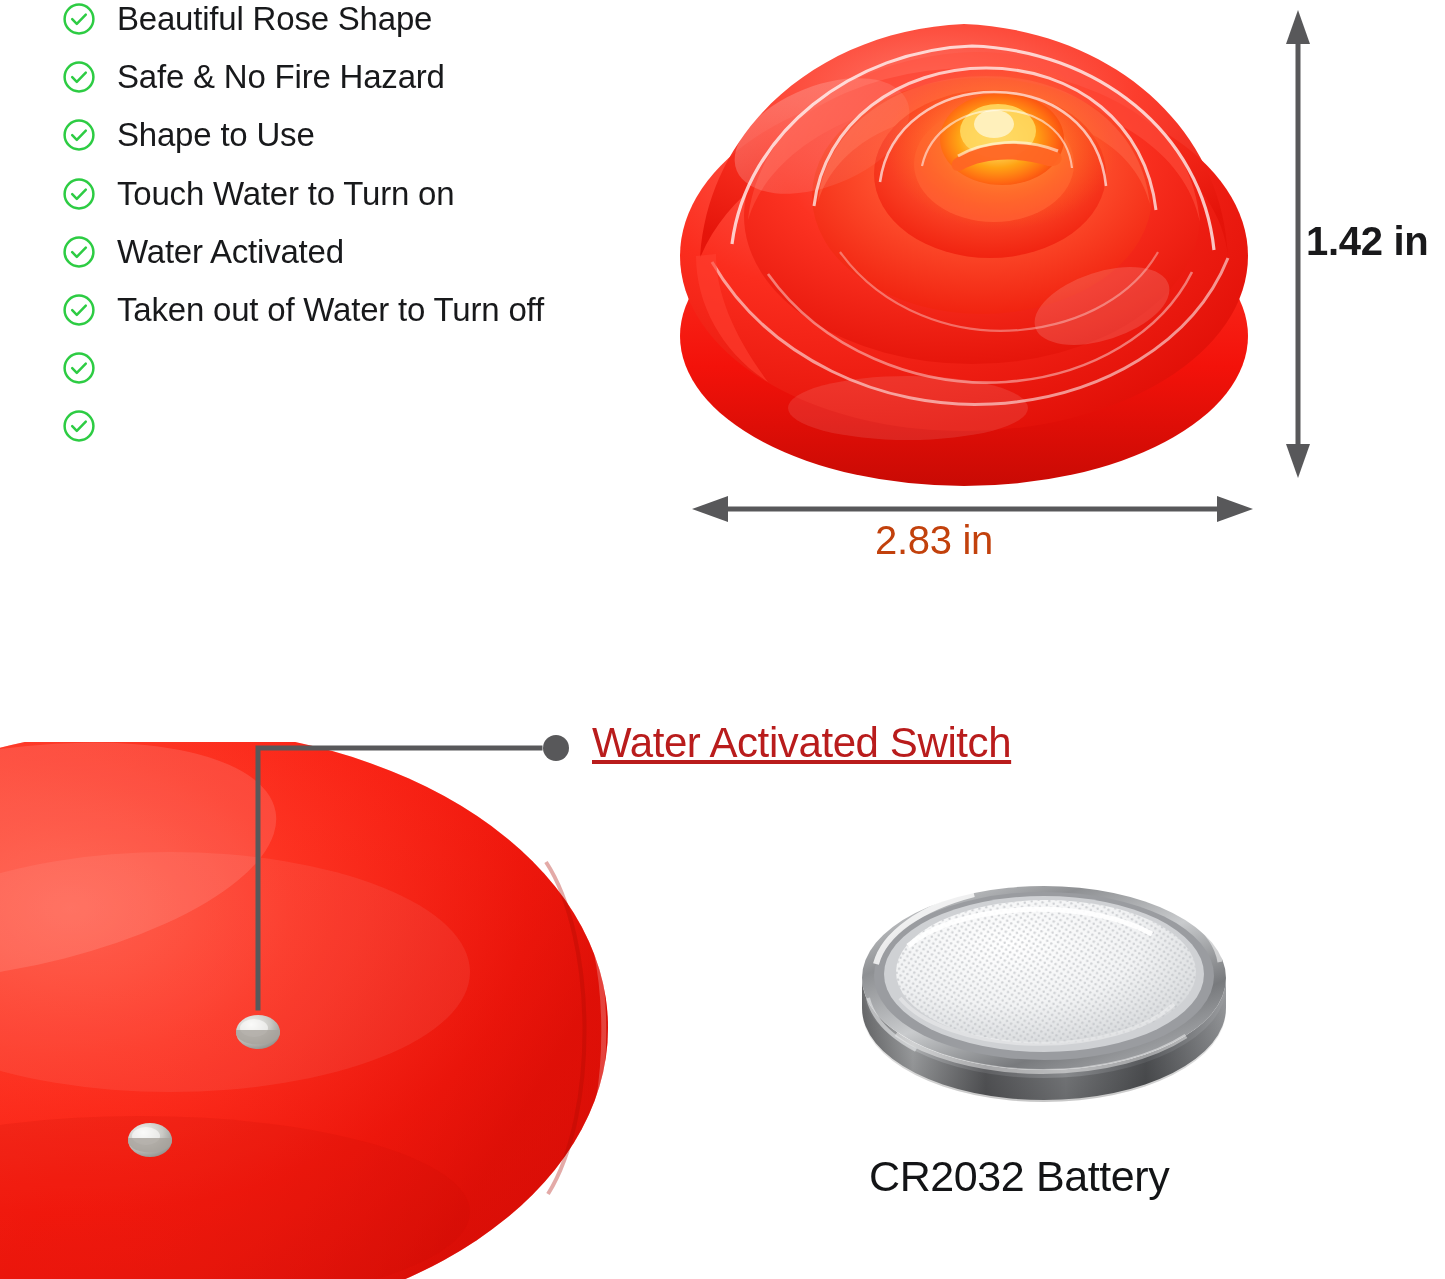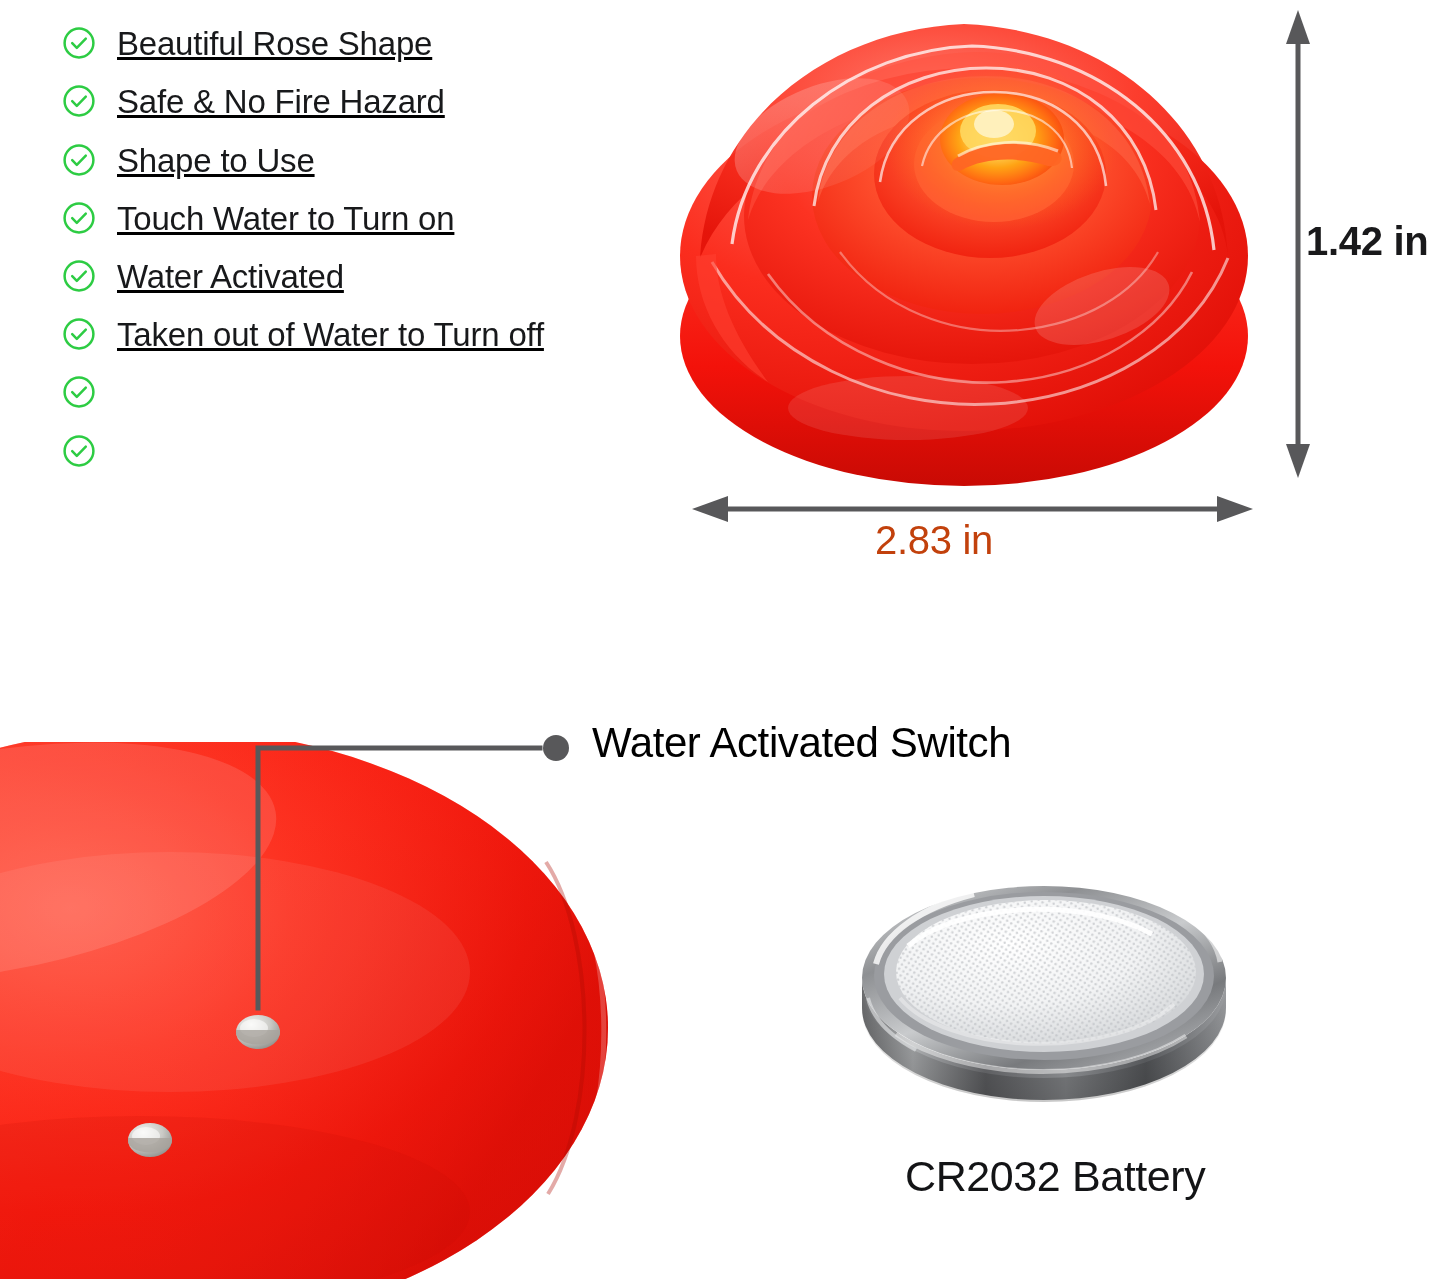--- a/index.html
+++ b/index.html
@@ -17,23 +17,22 @@
 
   
   #feature-list{
     position:absolute;
     left:62px;
     top:2px;
     width:640px;
   }
   .feature-row{
     display:flex;
-    align-items:flex-end;
+    align-items:flex-start;
     height:58.2px;
-    text-decoration:underline;
   }
   .check-icon{
     width:34px;
     height:34px;
     flex:0 0 34px;
     display:block;
   }
   .feature-text{
     margin-left:21px;
     font-size:33px;
@@ -103,42 +102,42 @@
     left:230px;
     top:730px;
     width:350px;
     height:300px;
   }
   #callout-label{
     position:absolute;
     left:592px;
     top:719px;
     font-size:42px;
-    color:#000000;
+    color:#b91c1c;
     letter-spacing:-0.4px;
     white-space:nowrap;
+    text-decoration:underline;
   }
 
   
   #battery-photo{
     position:absolute;
     left:856px;
     top:858px;
     width:376px;
     height:268px;
   }
   #battery-label{
     position:absolute;
     left:869px;
     top:1152px;
     font-size:43px;
     color:#131416;
     letter-spacing:-0.4px;
     white-space:nowrap;
-    margin-left:36px;
   }
 </style>
 </head>
 <body>
 
 <div id="page">
 
   <div id="feature-list">
 
     <div class="feature-row">

